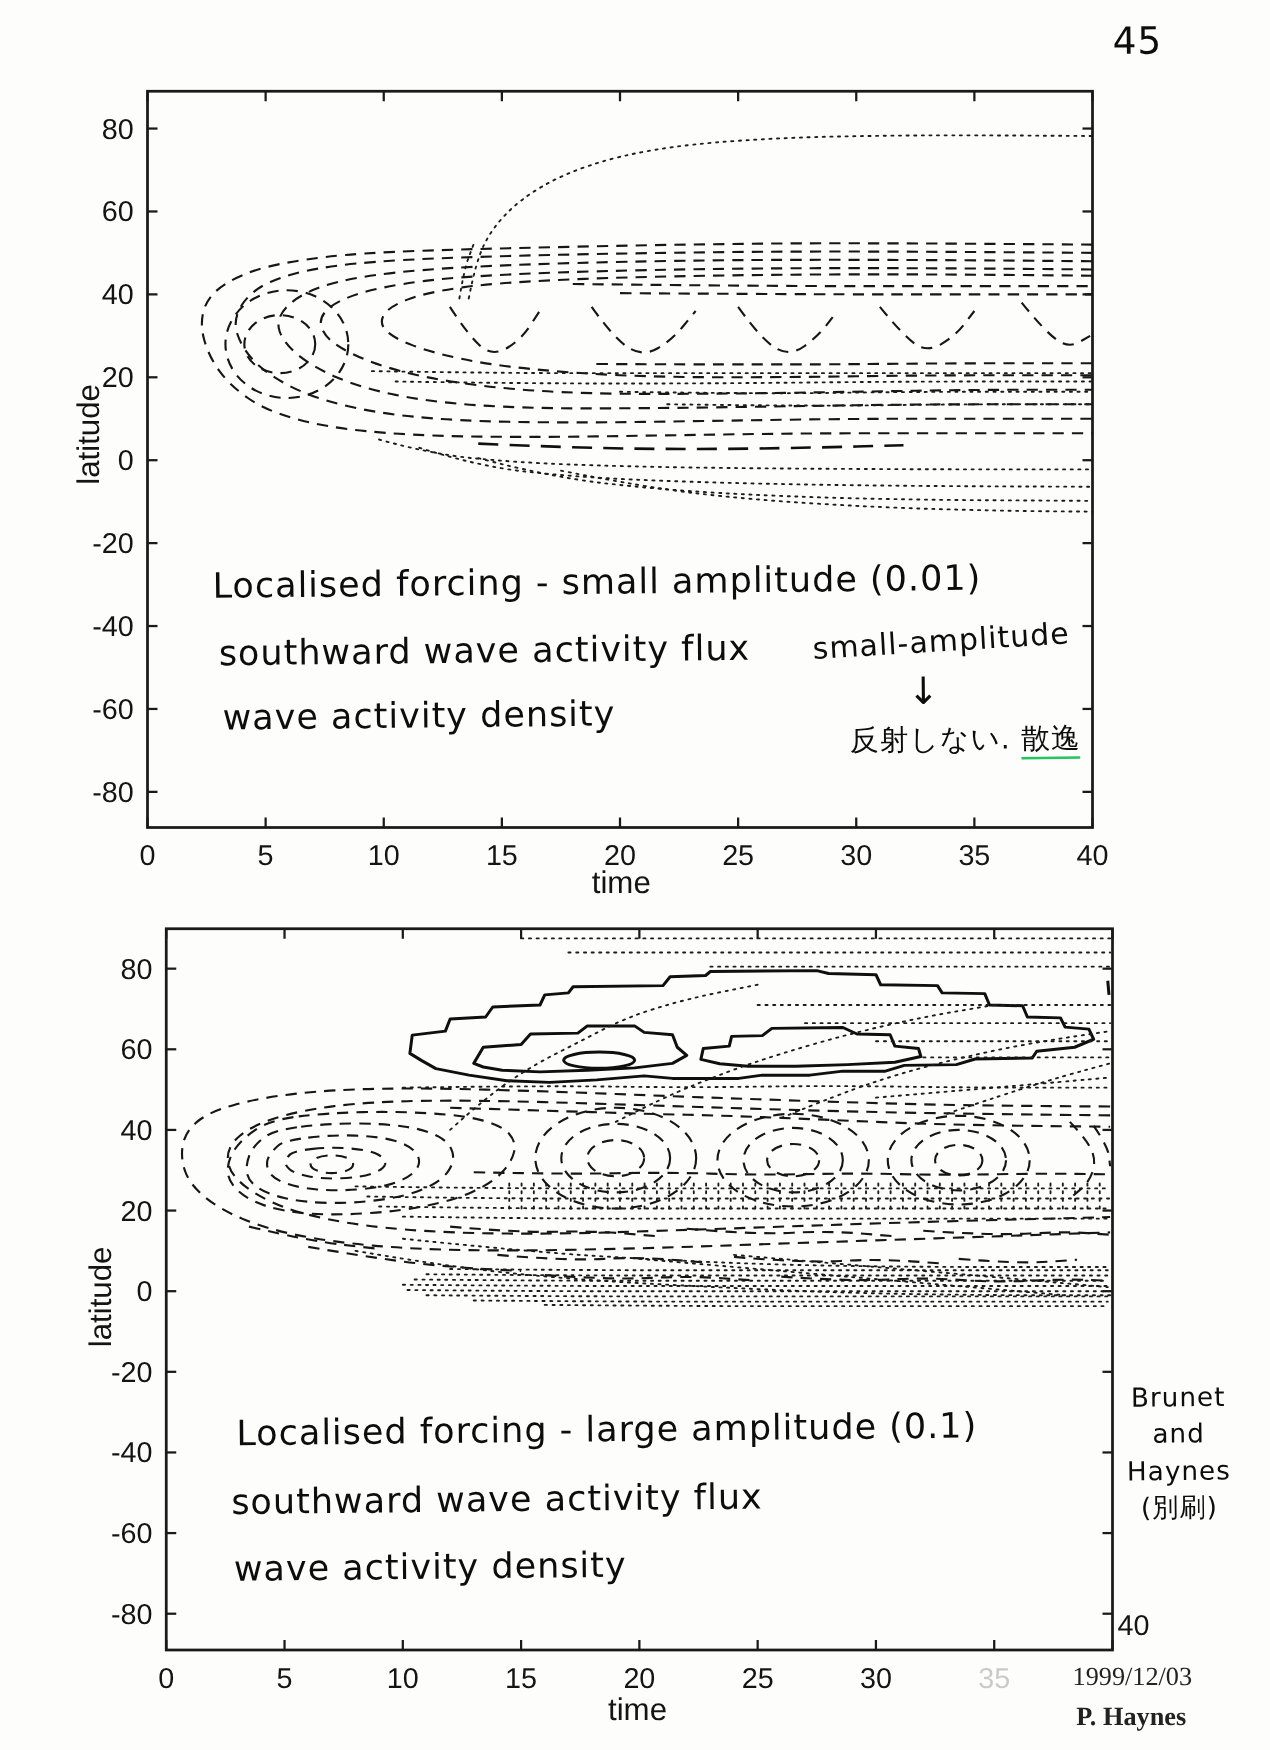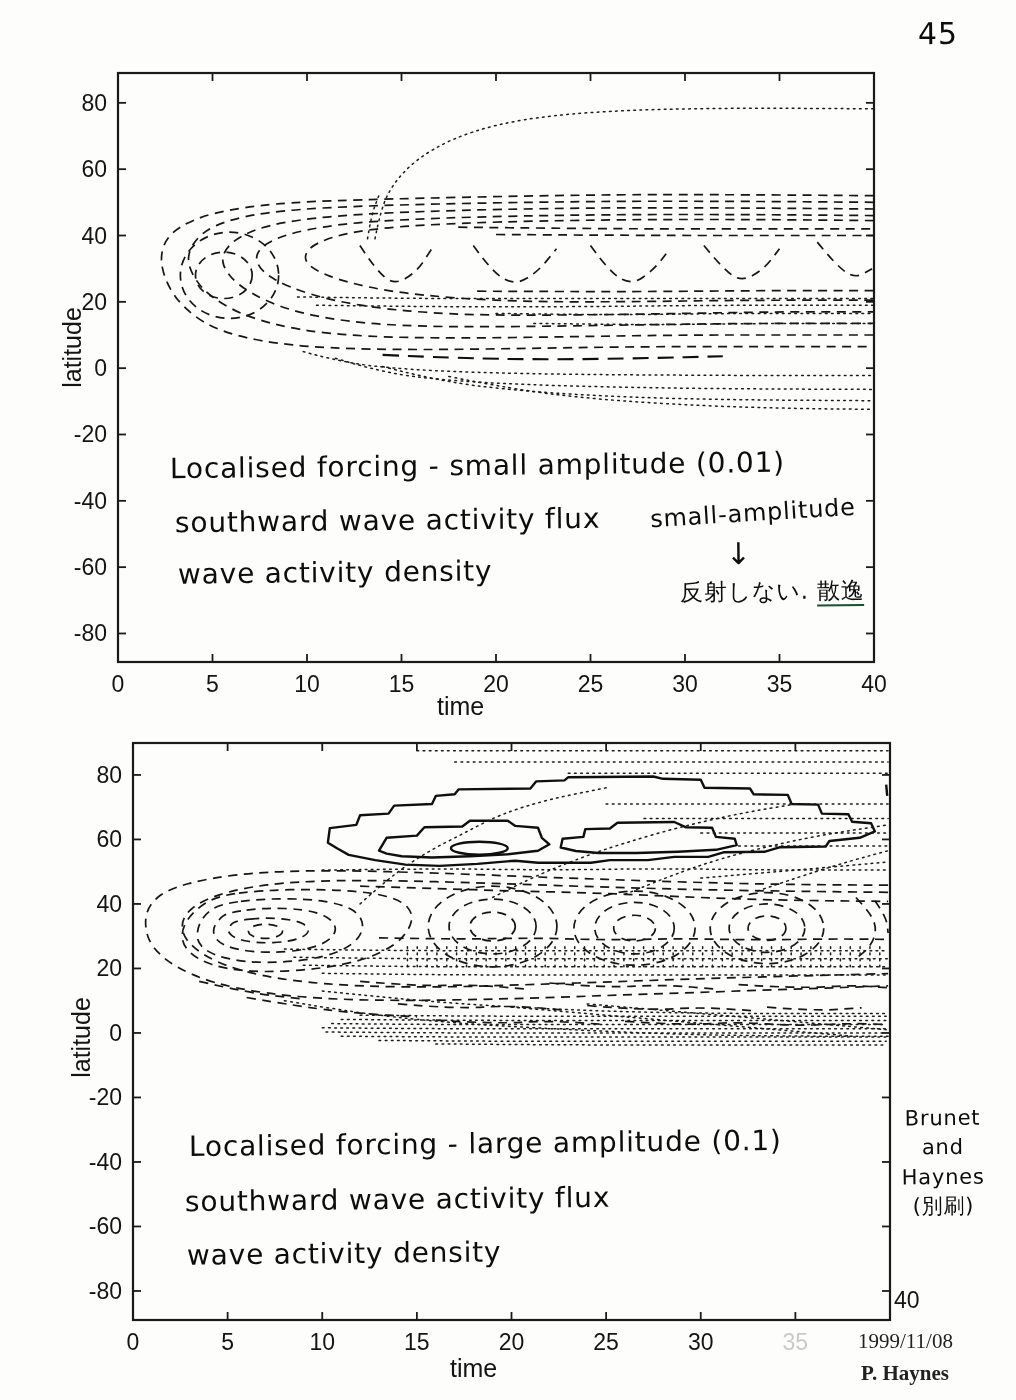--- a/index.html
+++ b/index.html
@@ -9,25 +9,25 @@
   .box{fill:none;stroke:#1a1a1a;stroke-width:2.2;}
   .tk{stroke:#1a1a1a;stroke-width:1.8;}
   .tlab{font:23px "Liberation Sans",sans-serif;fill:#141414;}
   .faint{opacity:.22;}
   .dashed{fill:none;stroke:#161616;stroke-width:1.7;stroke-dasharray:9 6.5;}
   .dashlong{fill:none;stroke:#0f0f0f;stroke-width:2.1;stroke-dasharray:16 9;}
   .dotted{fill:none;stroke:#1b1b1b;stroke-width:1.5;stroke-dasharray:1.7 4.4;stroke-linecap:round;}
   .solid{fill:none;stroke:#0f0f0f;stroke-width:2.4;stroke-linejoin:round;}
   .lab{position:absolute;font-size:25px;color:#141414;}
   .ylab{width:120px;text-align:center;transform:rotate(-90deg);}
-  .xlab{width:120px;}
+  .xlab{width:120px;text-align:center;}
   .hand{position:absolute;font-family:"DejaVu Sans",sans-serif;color:#0d0d0d;letter-spacing:.8px;
         transform:rotate(-.6deg);white-space:nowrap;}
   .serif{position:absolute;font-family:"Liberation Serif",serif;color:#222;white-space:nowrap;}
-  .jp-u{border-bottom:2px solid #14532d;padding-bottom:1px;}
+  .jp-u{border-bottom:2px solid #22c55e;padding-bottom:1px;}
   .side-note{text-align:center;line-height:1.4;white-space:normal;}
 </style>
 </head>
 <body>
 
 <div class="page">
 
   <svg id="plots" viewBox="0 0 1016 1400">
       <g>
         <rect x="118" y="73" width="756" height="589" class="box"></rect>
@@ -277,21 +277,21 @@
         <path d="M322.3 1027.8 Q435.8 1028.8 492.6 1028.8 Q549.4 1028.8 606.1 1028.8 Q662.9 1028.8 719.7 1028.8 Q776.4 1028.8 831.3 1028.8 L886.2 1028.8" class="dotted"></path>
         <path d="M326.0 1032.0 Q435.8 1033.0 492.6 1033.0 Q549.4 1033.0 606.1 1033.0 Q662.9 1033.0 719.7 1033.0 Q776.4 1033.0 831.3 1033.0 L886.2 1033.0" class="dotted"></path>
         <path d="M341.2 1036.2 Q454.7 1037.1 511.5 1037.1 Q568.3 1037.1 625.0 1037.1 Q681.8 1037.1 738.6 1037.1 Q795.4 1037.1 840.8 1037.1 L886.2 1037.1" class="dotted"></path>
         <path d="M379.0 1040.4 Q492.6 1041.3 549.4 1041.3 Q606.1 1041.3 662.9 1041.3 Q719.7 1041.3 776.5 1041.3 Q833.2 1041.3 859.7 1041.3 L886.2 1041.3" class="dotted"></path>
         <path d="M435.8 1043.9 Q549.4 1044.9 606.1 1044.9 Q662.9 1044.9 719.7 1044.9 Q776.4 1044.9 831.3 1044.9 L886.2 1044.9" class="dotted"></path>
         <path d="M511.5 1007.1 Q625.0 1016.8 681.8 1021.7 Q738.6 1026.5 795.4 1031.3 L852.1 1036.2" class="dotted"></path>
         <path d="M587.2 1003.9 Q700.8 1013.6 757.5 1018.4 Q814.3 1023.3 850.3 1026.5 L886.2 1029.7" class="dotted"></path>
       </g>
     </svg>
 
-  <div class="hand" style="left:918px;top:16px;font-size:30px;">45</div>
+  <div class="hand" style="left:890px;top:16px;font-size:30px;">45</div>
 
   <div class="lab ylab" style="left:12px;top:333px;">latitude</div>
   <div class="lab xlab" style="left:437px;top:692px;">time</div>
 
   <div class="hand" style="left:170px;top:449px;font-size:28px;">Localised forcing - small amplitude (0.01)</div>
   <div class="hand" style="left:175px;top:504px;font-size:28px;">southward wave activity flux</div>
   <div class="hand" style="left:178px;top:556px;font-size:28px;">wave activity density</div>
   <div class="hand" style="left:650px;top:499px;font-size:24px;transform:rotate(-3.5deg);">small-amplitude</div>
   <div class="hand" style="left:726px;top:536px;font-size:30px;">↓</div>
   <div class="hand" style="left:680px;top:576px;font-size:23px;">
@@ -306,16 +306,16 @@
   <div class="hand" style="left:185px;top:1183px;font-size:28px;">southward wave activity flux</div>
   <div class="hand" style="left:187px;top:1237px;font-size:28px;">wave activity density</div>
 
   <div class="hand side-note" style="left:888px;top:1104px;width:110px;font-size:21px;">
     <div>Brunet</div>
     <div>and</div>
     <div>Haynes</div>
     <div>(別刷)</div>
   </div>
 
-  <div class="serif" style="left:858px;top:1329px;font-size:21px;">1999/11/08</div>
+  <div class="serif" style="left:858px;top:1329px;font-size:21px;">1999/12/03</div>
   <div class="serif" style="left:861px;top:1361px;font-size:21px;font-weight:bold;">P. Haynes</div>
 
 </div>
 
 </body></html>

